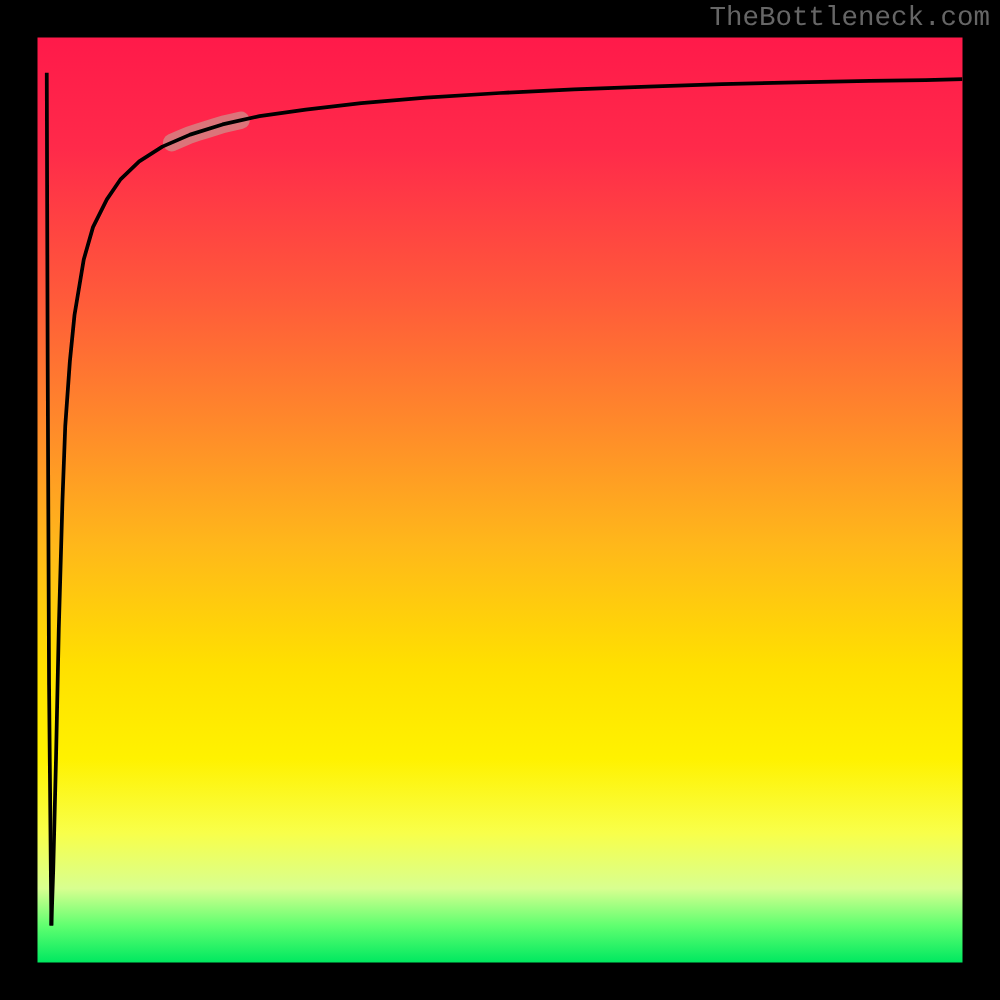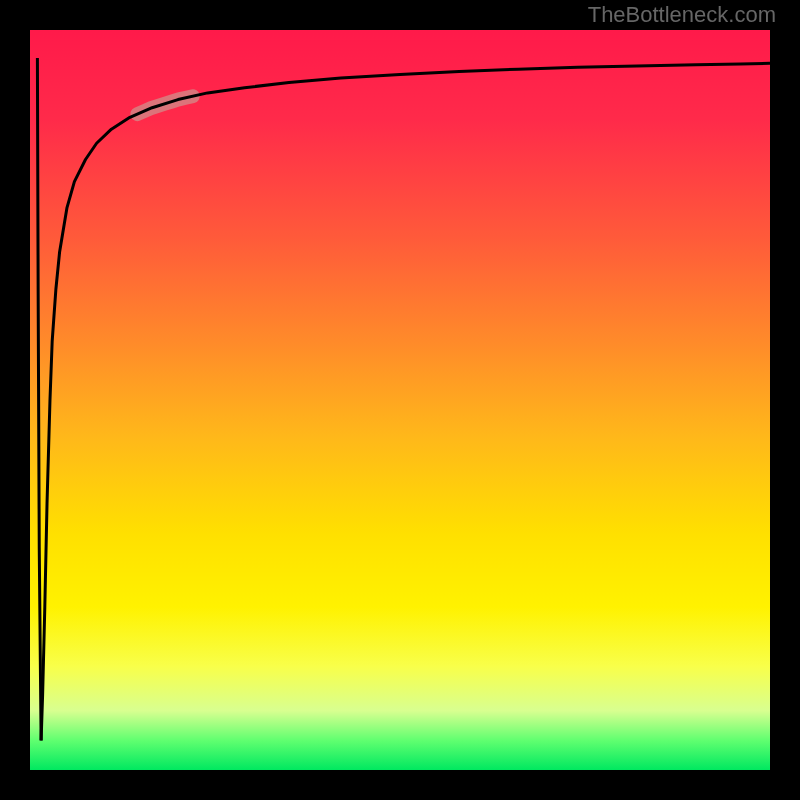--- a/index.html
+++ b/index.html
@@ -1,18 +1,18 @@
 <!DOCTYPE html>
 <html><head>
 <meta charset="utf-8">
 <style>
   * { margin: 0; padding: 0; box-sizing: border-box; }
   body { width: 800px; height: 800px; background: #000; overflow: hidden; position: relative; }
   .wrap { position: absolute; inset: 0; }
-  .watermark { position: absolute; top: 2px; right: 24px; font-family: Liberation Sans, sans-serif; font-size: 22px; color: #666; font-weight: 500; }
+  .watermark { position: absolute; top: 2px; right: 8px; font-family: Liberation Mono, monospace; font-size: 22px; color: #666; font-weight: 500; }
   .plot { position: absolute; left: 30px; top: 30px; width: 740px; height: 740px; }
   .gradient { position: absolute; inset: 0; background: linear-gradient(to bottom,
       #ff1a4a 0%,
       #ff2a4a 12%,
       #ff5a3a 28%,
       #ff8a2a 42%,
       #ffb81a 55%,
       #ffe000 68%,
       #fff200 78%,
       #f8ff4a 86%,

